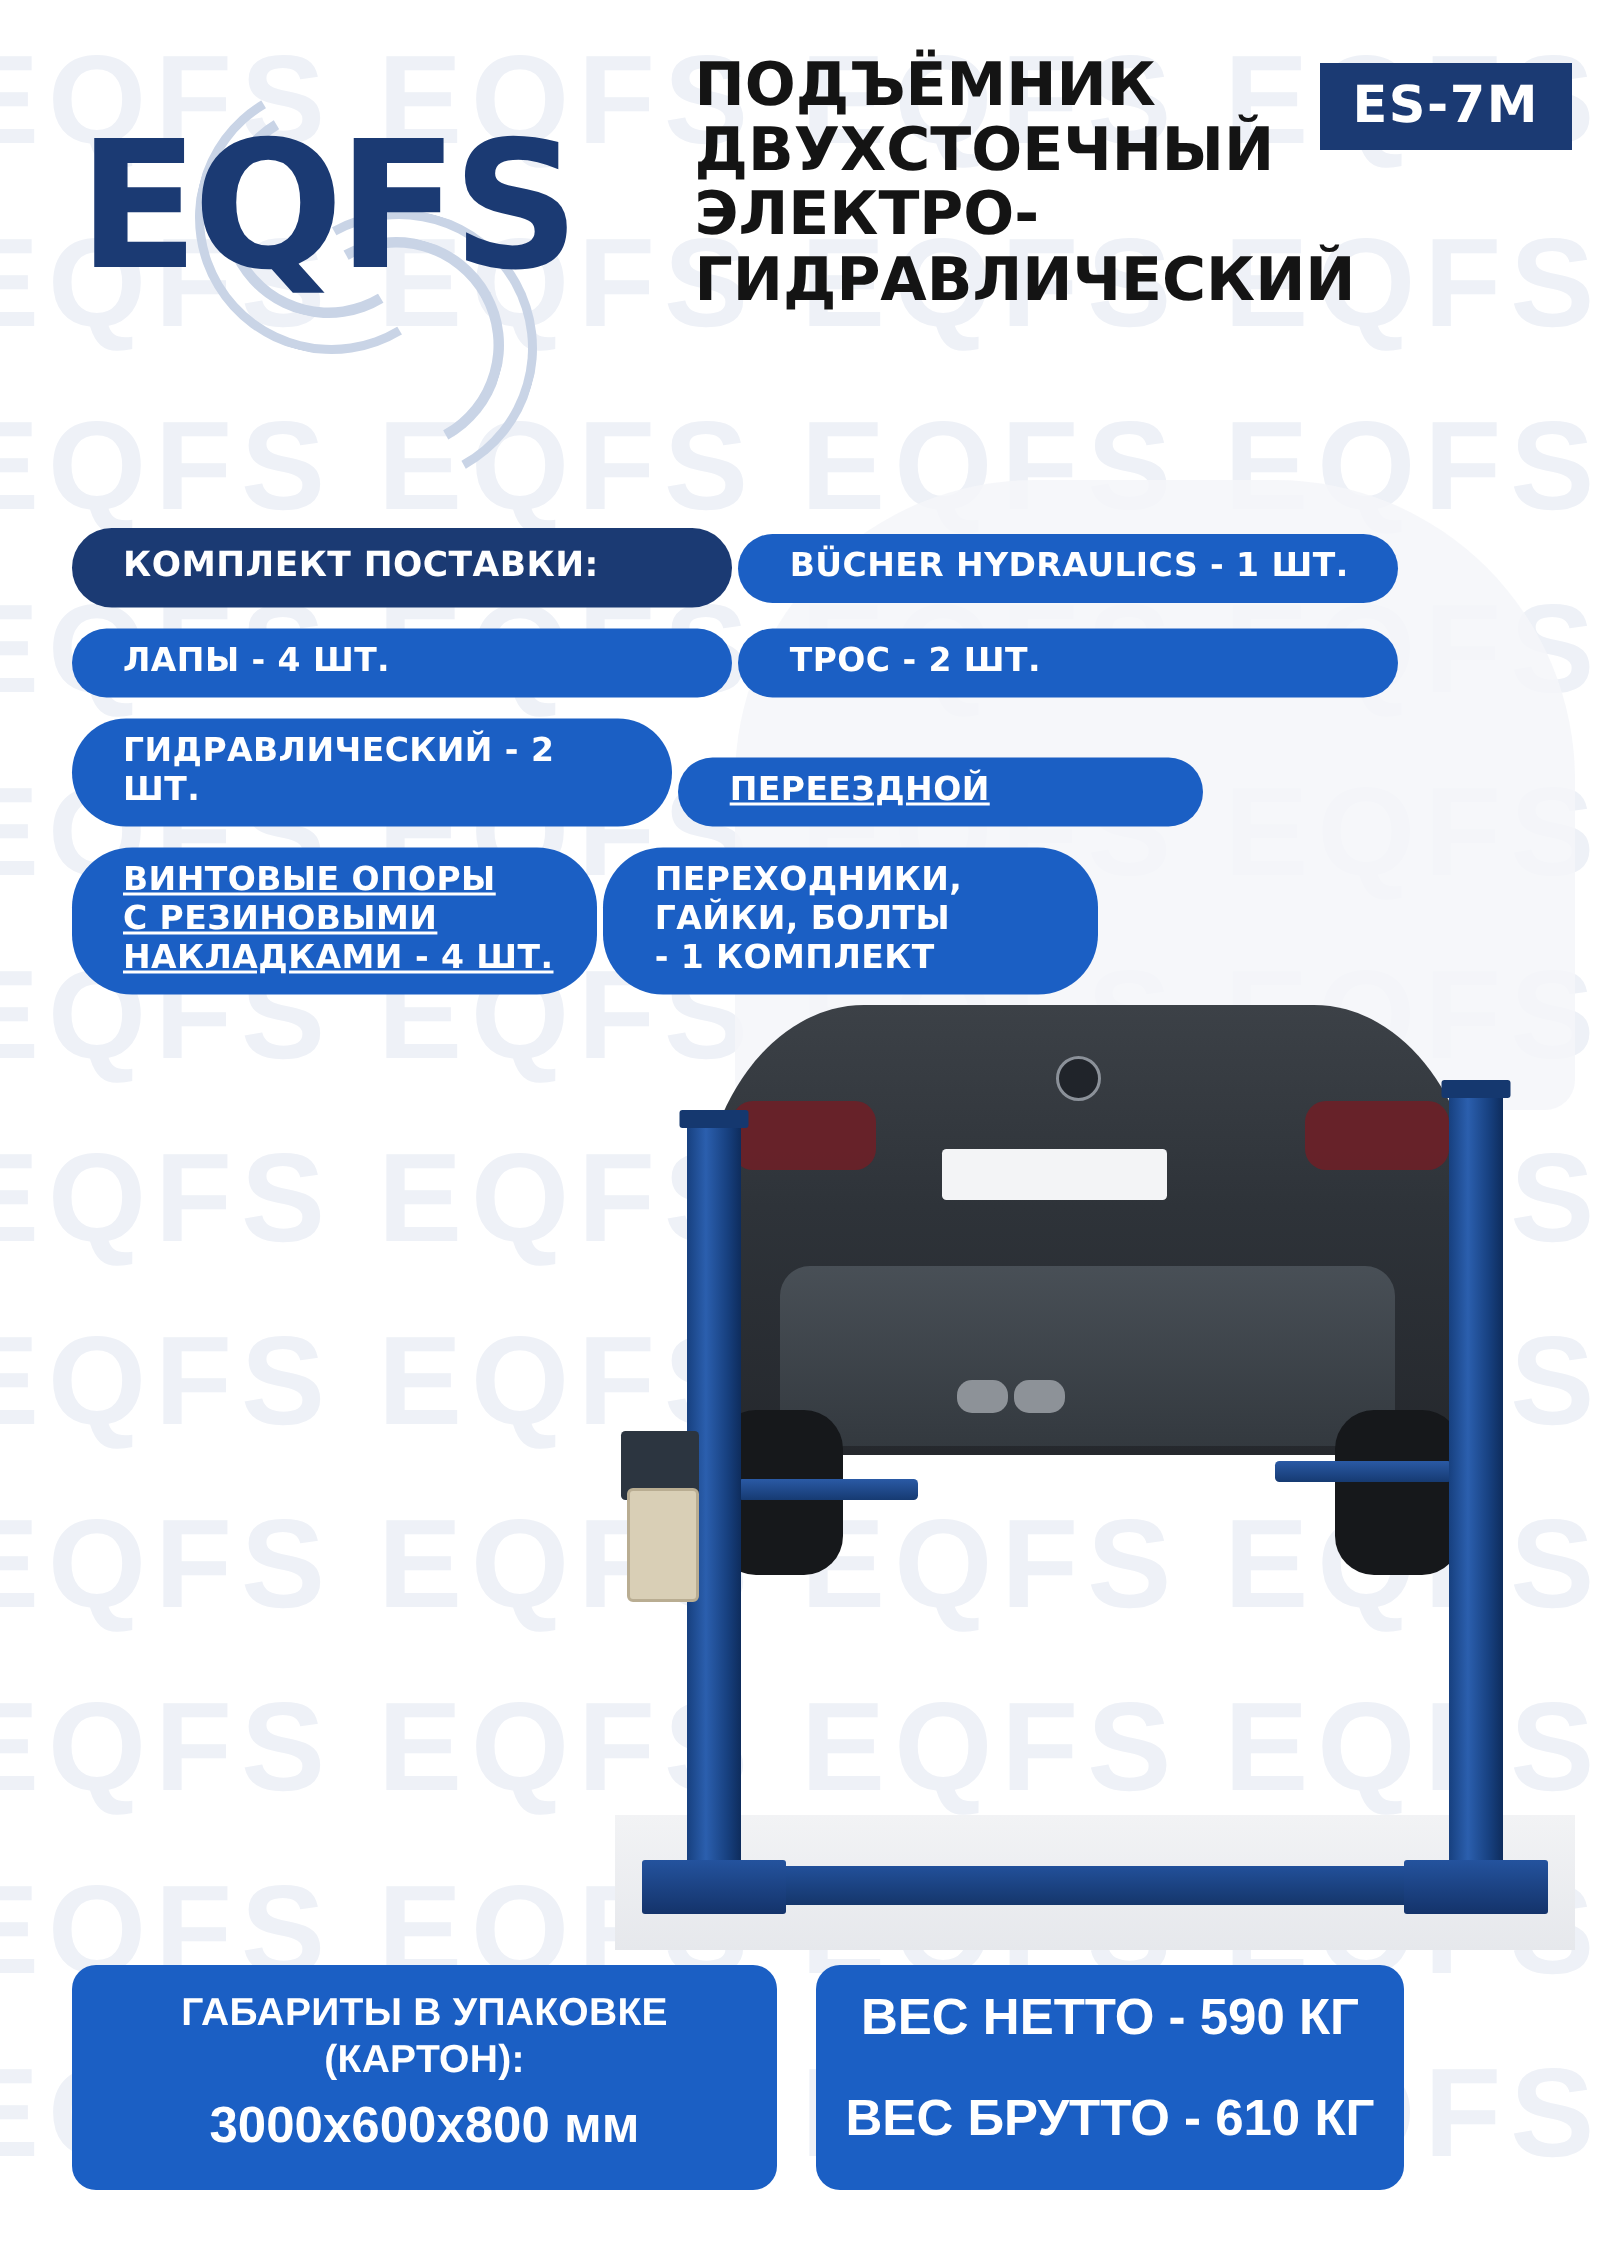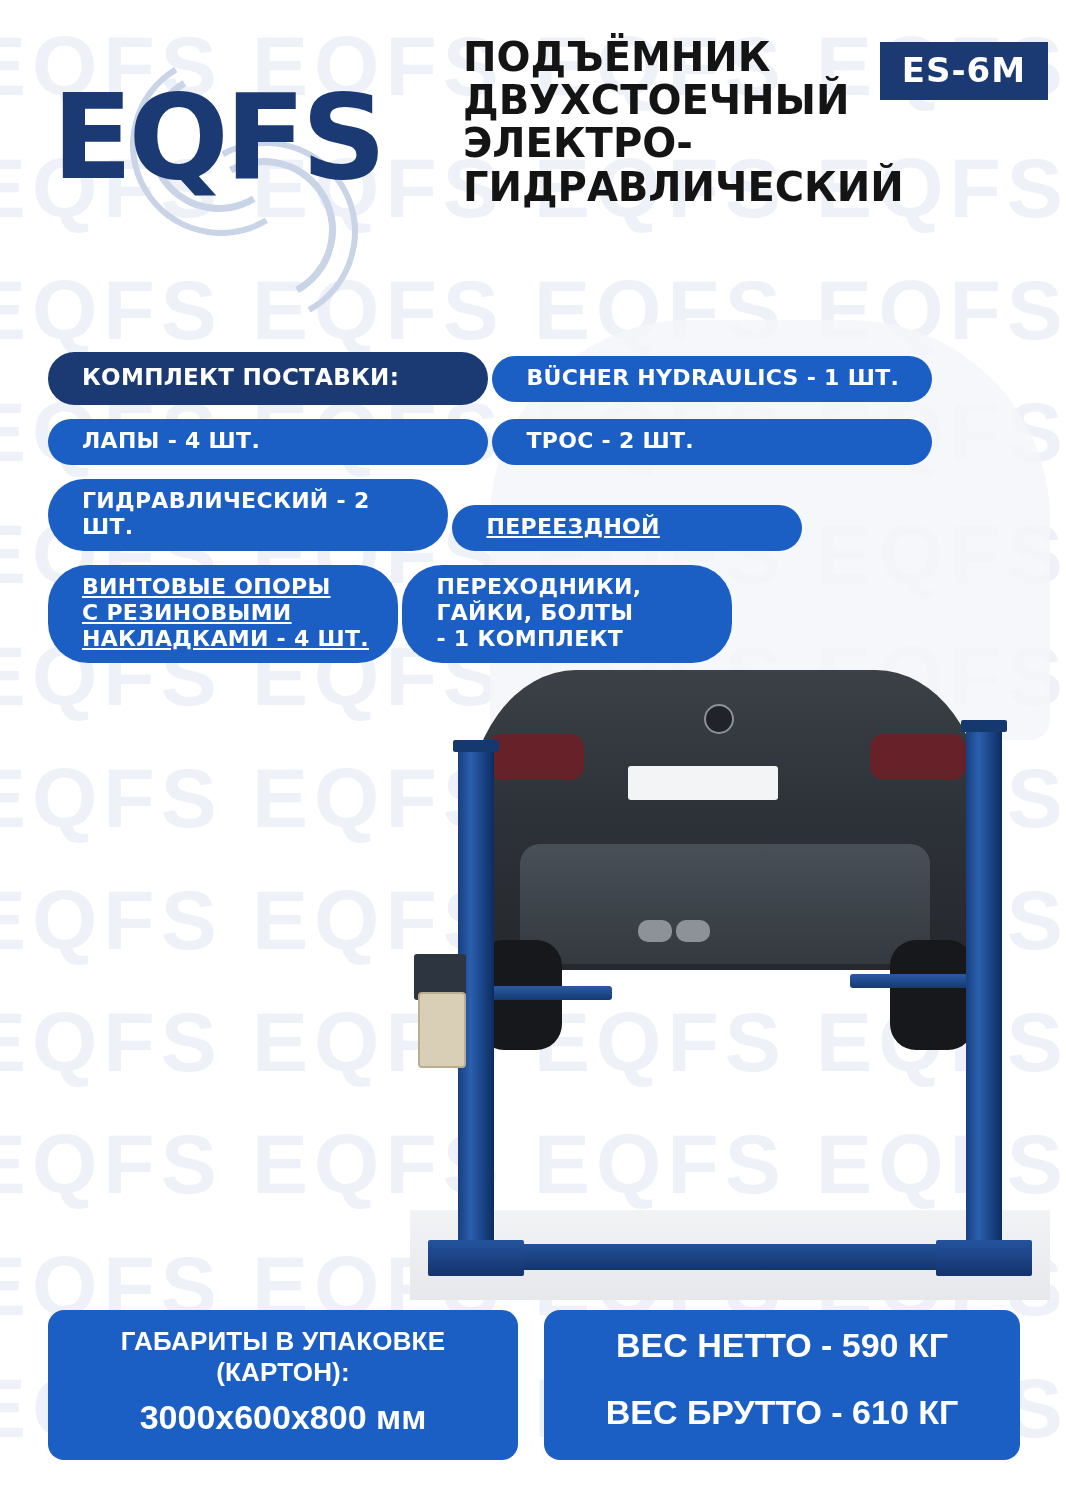--- a/index.html
+++ b/index.html
@@ -324,21 +324,21 @@
     background: #1b5fc4;
     border-radius: 16px;
     color: #ffffff;
     font-weight: bold;
     font-family: Liberation Sans, sans-serif;
     text-align: center;
     padding: 16px 10px;
     box-sizing: border-box;
   }
   .info-box.left-box { width: 470px; }
-  .info-box.right-box { width: 476px; }
+  .info-box.right-box { width: 392px; }
   .info-line1 { font-size: 26px; letter-spacing: 0.2px; }
   .info-line2 { font-size: 34px; margin-top: 10px; }
   .info-big1 { font-size: 34px; }
   .info-big2 { font-size: 34px; margin-top: 28px; }
 </style>
 </head>
 <body>
 
 <div class="page">
 
@@ -393,21 +393,21 @@
     </div>
     <div class="logo-text">EQFS</div>
 
     <div class="title">
       <div>ПОДЪЁМНИК</div>
       <div>ДВУХСТОЕЧНЫЙ</div>
       <div>ЭЛЕКТРО-</div>
       <div>ГИДРАВЛИЧЕСКИЙ</div>
     </div>
 
-    <div class="model-badge">ES-6M</div>
+    <div class="model-badge">ES-7M</div>
   </div>
 
   <div class="pills">
     <div class="pill head">КОМПЛЕКТ ПОСТАВКИ:</div>
 
 
     <div class="pill w440">
       <span>BÜCHER HYDRAULICS  - 1 ШТ.</span>
     </div>
 

